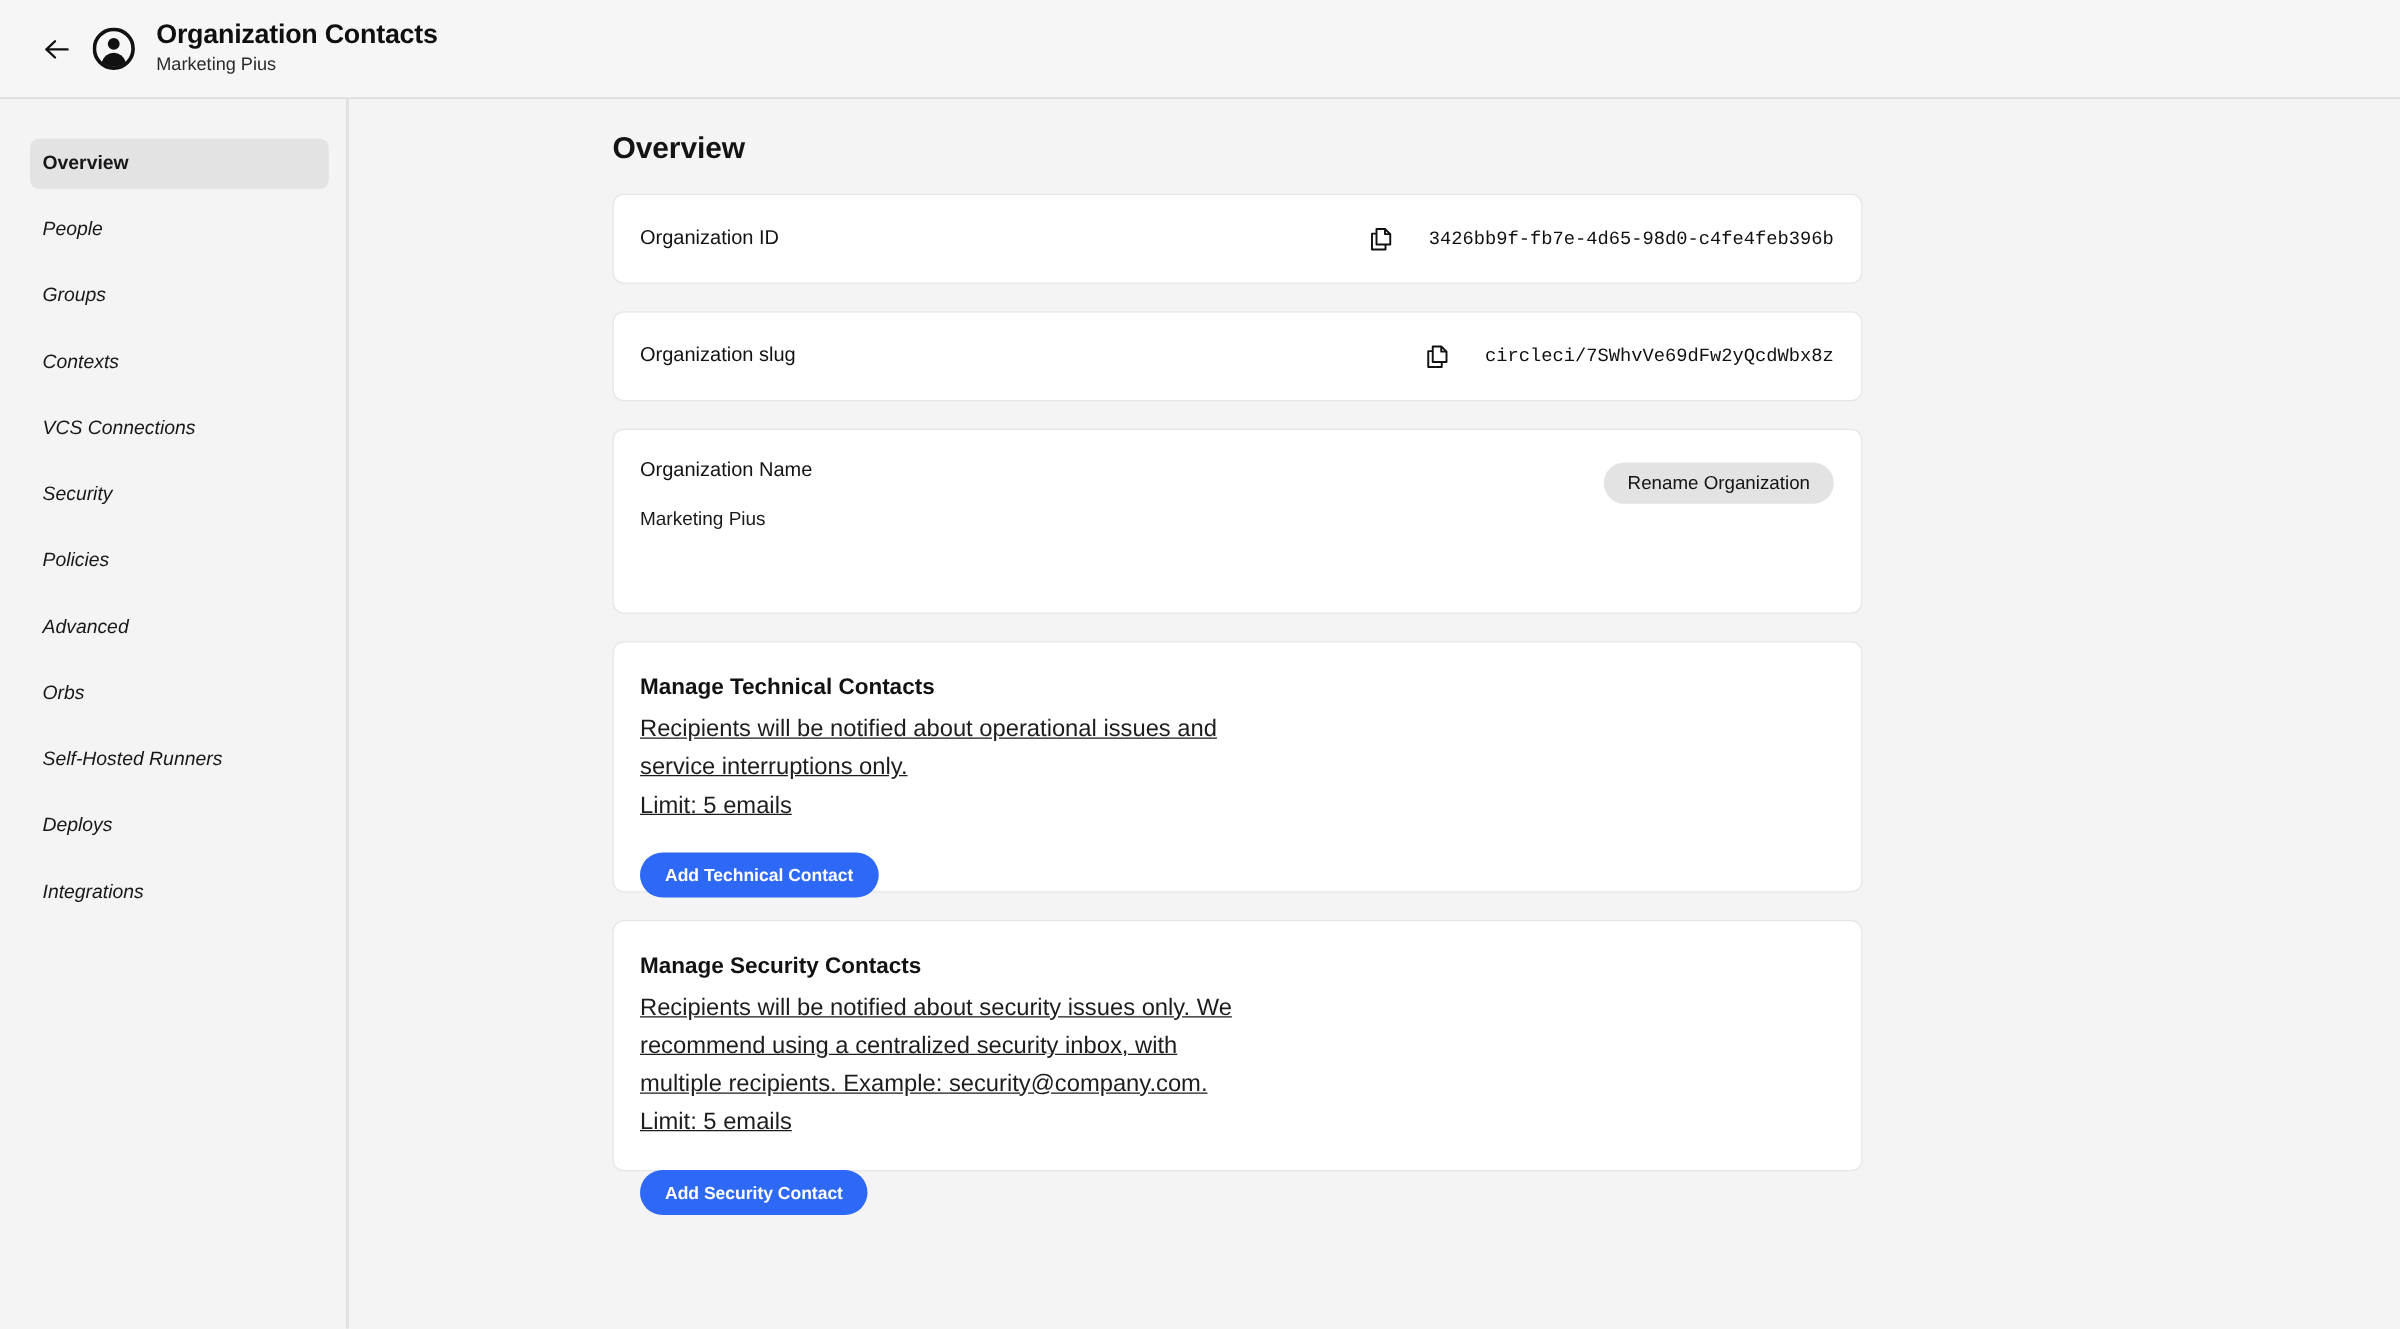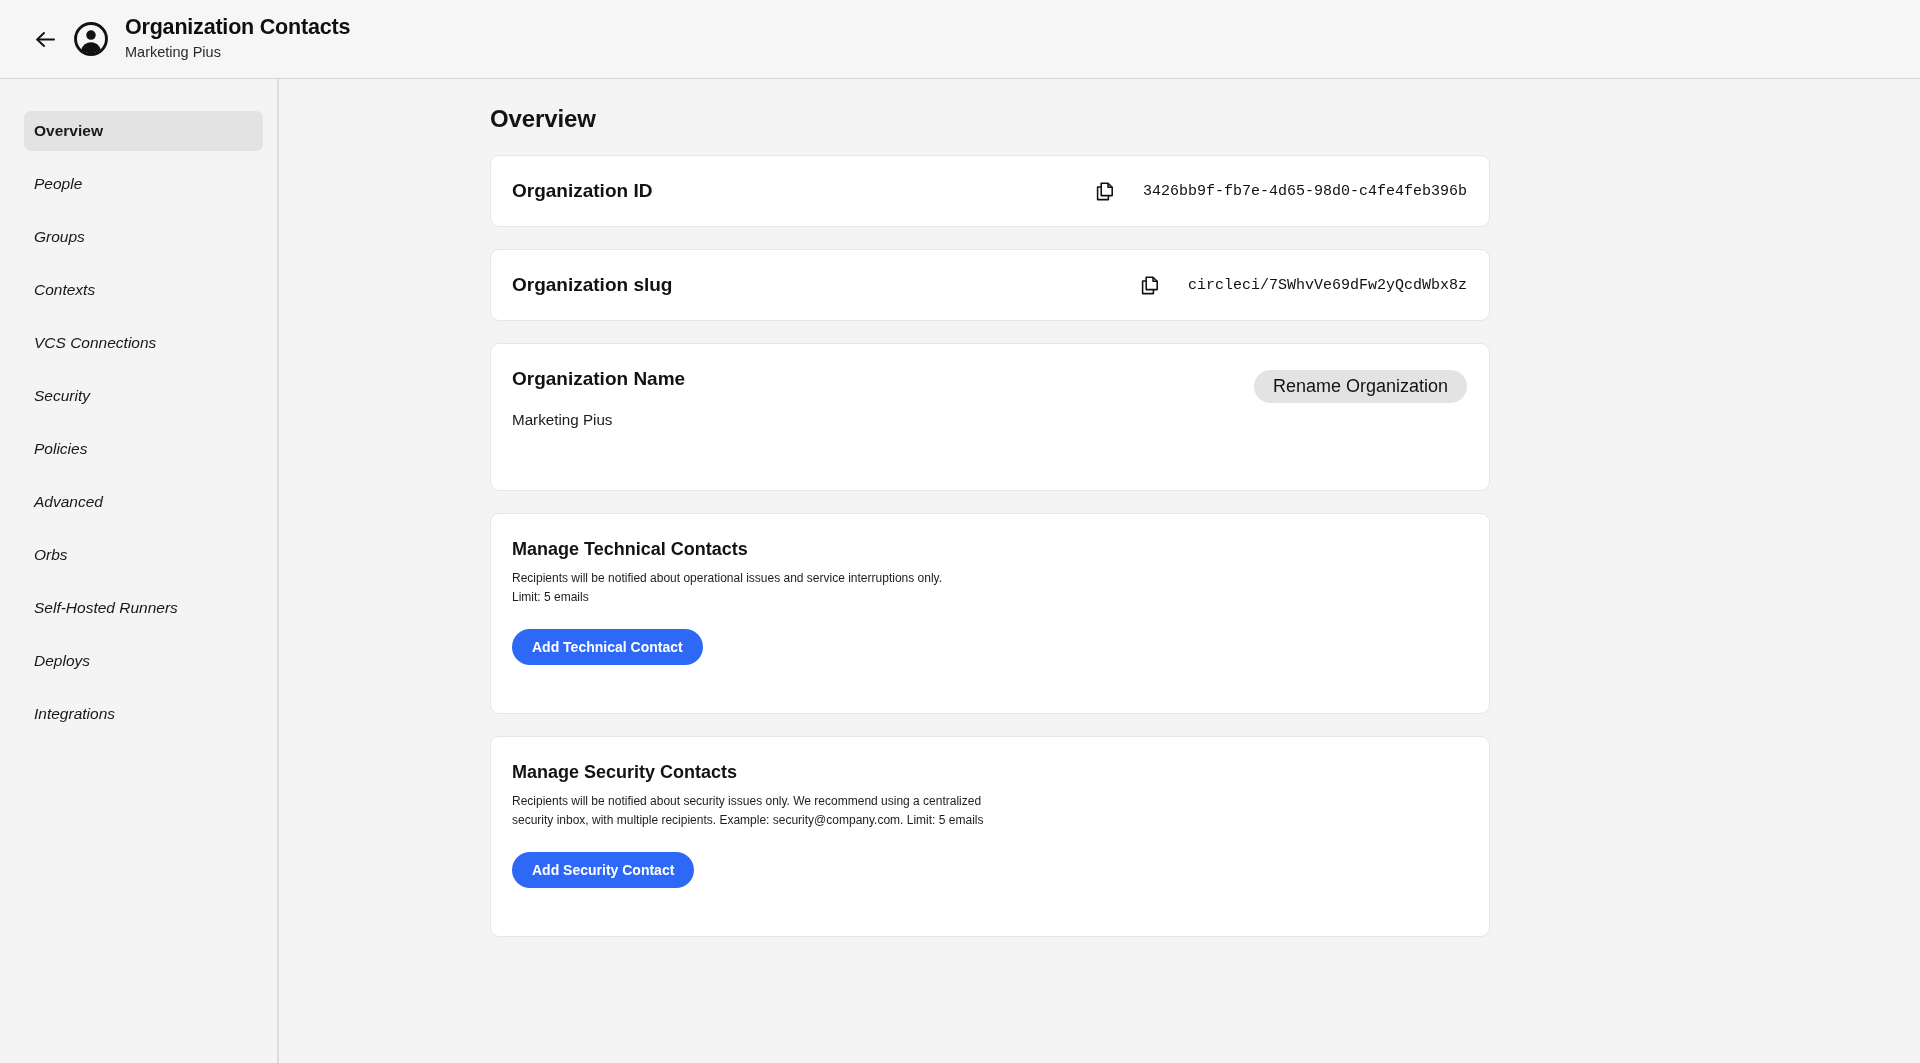--- a/index.html
+++ b/index.html
@@ -125,22 +125,22 @@
     margin-top: 22px;
   }
   .card.row {
     height: 72px;
     display: flex;
     align-items: center;
     justify-content: space-between;
     padding: 0 22px 0 21px;
   }
   .card-label {
-    font-size: 19px;
-    font-weight: bold;
+    font-size: 16px;
+    font-weight: normal;
     color: #121212;
   }
   .mono-value {
     font-family: Liberation Mono, monospace;
     font-size: 15px;
     color: #101010;
     display: flex;
     align-items: center;
     gap: 29px;
     letter-spacing: 0px;
@@ -160,42 +160,43 @@
   }
   .rename-btn {
     position: absolute;
     right: 22px;
     top: 26px;
     background: #e3e3e3;
     border: none;
     border-radius: 999px;
     height: 33px;
     padding: 0 19px;
-    font-size: 18px;
+    font-size: 15px;
     color: #131313;
     cursor: pointer;
     font-family: "Liberation Sans", sans-serif;
   }
 
   .card.contact-card {
     padding: 25px 22px 0 21px;
     height: 201px;
     box-sizing: border-box;
   }
   .contact-title {
     font-size: 18px;
     font-weight: bold;
     color: #121212;
     margin-bottom: 9px;
   }
   .contact-desc {
-    font-size: 12px;
+    font-size: 19px;
     color: #1d1d1d;
     line-height: 1.60;
     max-width: 494px;
+    text-decoration: underline;
   }
   .contact-desc .lim { display: block; }
   .primary-btn {
     margin-top: 22px;
     background: #2e68f6;
     color: #ffffff;
     border: none;
     border-radius: 999px;
     height: 36px;
     padding: 0 20px;

